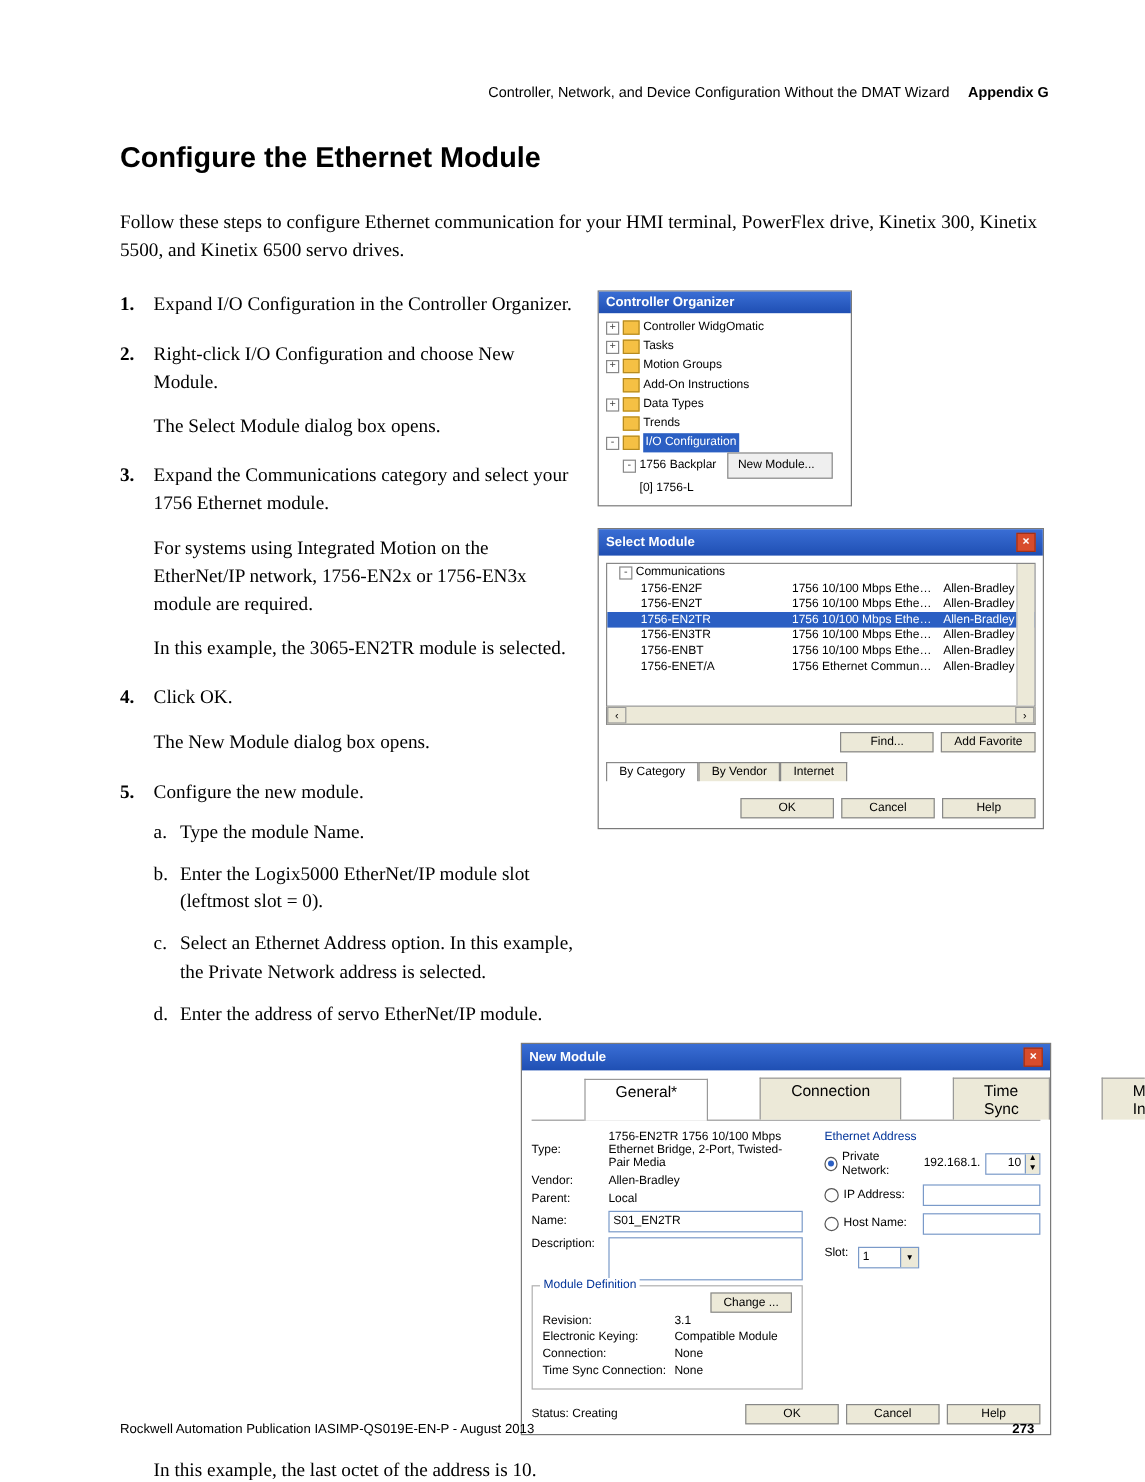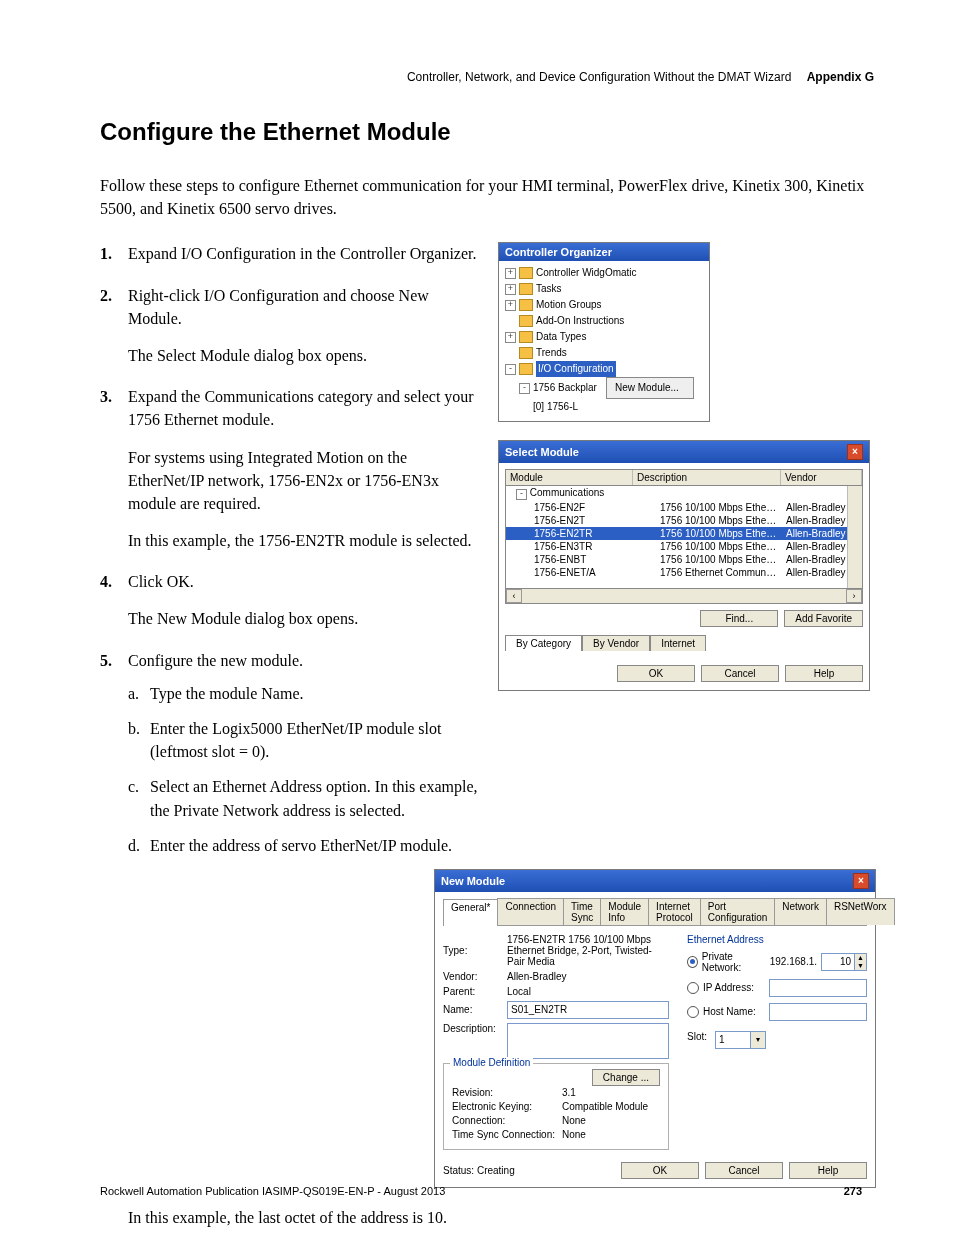--- a/index.html
+++ b/index.html
@@ -49,21 +49,21 @@
   .sm-hscroll .larr{left:0;} .sm-hscroll .rarr{right:0;}
   .sm-btnrow{display:flex;justify-content:flex-end;gap:6px;margin-top:6px;}
   .btn{background:#ece9d8;border:1px solid #888;padding:2px 10px;font-size:10px;min-width:56px;text-align:center;}
   .tabs{display:flex;gap:0;margin-top:8px;}
   .tab{border:1px solid #888;border-bottom:none;padding:2px 10px;font-size:10px;background:#ece9d8;}
   .tab.active{background:#fff;}
   .sm-bottom{display:flex;justify-content:flex-end;gap:6px;padding:8px 6px;}
   
   .nm-body{padding:6px 8px 8px 8px;}
   .nm-tabs{display:flex;border-bottom:1px solid #999;}
-  .nm-tab{border:1px solid #999;border-bottom:none;padding:2px 7px;font-size:10px;background:#ece9d8;margin-right:-1px;}
+  .nm-tab{border:1px solid #999;border-bottom:none;padding:2px 25px;font-size:13px;background:#ece9d8;margin-right:-1px;margin-left:44px;}
   .nm-tab.active{background:#fff;position:relative;top:1px;}
   .nm-grid{display:flex;gap:18px;margin-top:8px;}
   .nm-left{flex:1;}
   .nm-right{width:180px;}
   .nm-row{display:flex;align-items:center;font-size:10px;margin-bottom:4px;}
   .nm-row .lab{width:64px;}
   .field{border:1px solid #7a9ac9;background:#fff;height:16px;padding:0 3px;line-height:16px;flex:1;font-size:10px;}
   .ta{height:34px;}
   .radio{display:flex;align-items:center;gap:4px;font-size:10px;margin-bottom:6px;}
   .radio .dot{width:10px;height:10px;border:1px solid #555;border-radius:50%;display:inline-flex;align-items:center;justify-content:center;}
@@ -100,21 +100,21 @@
 
   <div class="cols">
     <div class="leftcol">
       <ol class="steps">
         <li><span>Expand I/O Configuration in the Controller Organizer.</span></li>
         <li><span>Right-click I/O Configuration and choose New Module.</span>
           <p class="subp">The Select Module dialog box opens.</p>
         </li>
         <li><span>Expand the Communications category and select your 1756 Ethernet module.</span>
           <p class="subp">For systems using Integrated Motion on the EtherNet/IP network, 1756-EN2x or 1756-EN3x module are required.</p>
-          <p class="subp">In this example, the 1756-EN2TR module is selected.</p>
+          <p class="subp">In this example, the 3065-EN2TR module is selected.</p>
         </li>
         <li><span>Click OK.</span>
           <p class="subp">The New Module dialog box opens.</p>
         </li>
         <li><span>Configure the new module.</span>
           <ol class="alpha">
             <li>Type the module Name.</li>
             <li>Enter the Logix5000 EtherNet/IP module slot (leftmost slot = 0).</li>
             <li>Select an Ethernet Address option. In this example, the Private Network address is selected.</li>
             <li>Enter the address of servo EtherNet/IP module.</li>
@@ -176,25 +176,20 @@
         </div>
       </div>
 
       <div class="panel" style="width:370px;">
         <div class="titlebar">
           <span>Select Module</span>
           <span class="x">×</span>
         </div>
         <div class="sm-body">
           <div class="sm-table">
-            <div class="sm-head">
-              <div class="col-m">Module</div>
-              <div class="col-d">Description</div>
-              <div class="col-v">Vendor</div>
-            </div>
             <div class="sm-rows">
               <div class="sm-cat"><span class="pm">-</span> <span>Communications</span></div>
               <div id="sm-rows-target">
                   <div class="sm-row">
                     <div class="col-m">1756-EN2F</div>
                     <div class="col-d">1756 10/100 Mbps Ethernet Bridge, Fiber Media</div>
                     <div class="col-v">Allen-Bradley</div>
                   </div>
                   <div class="sm-row">
                     <div class="col-m">1756-EN2T</div>

